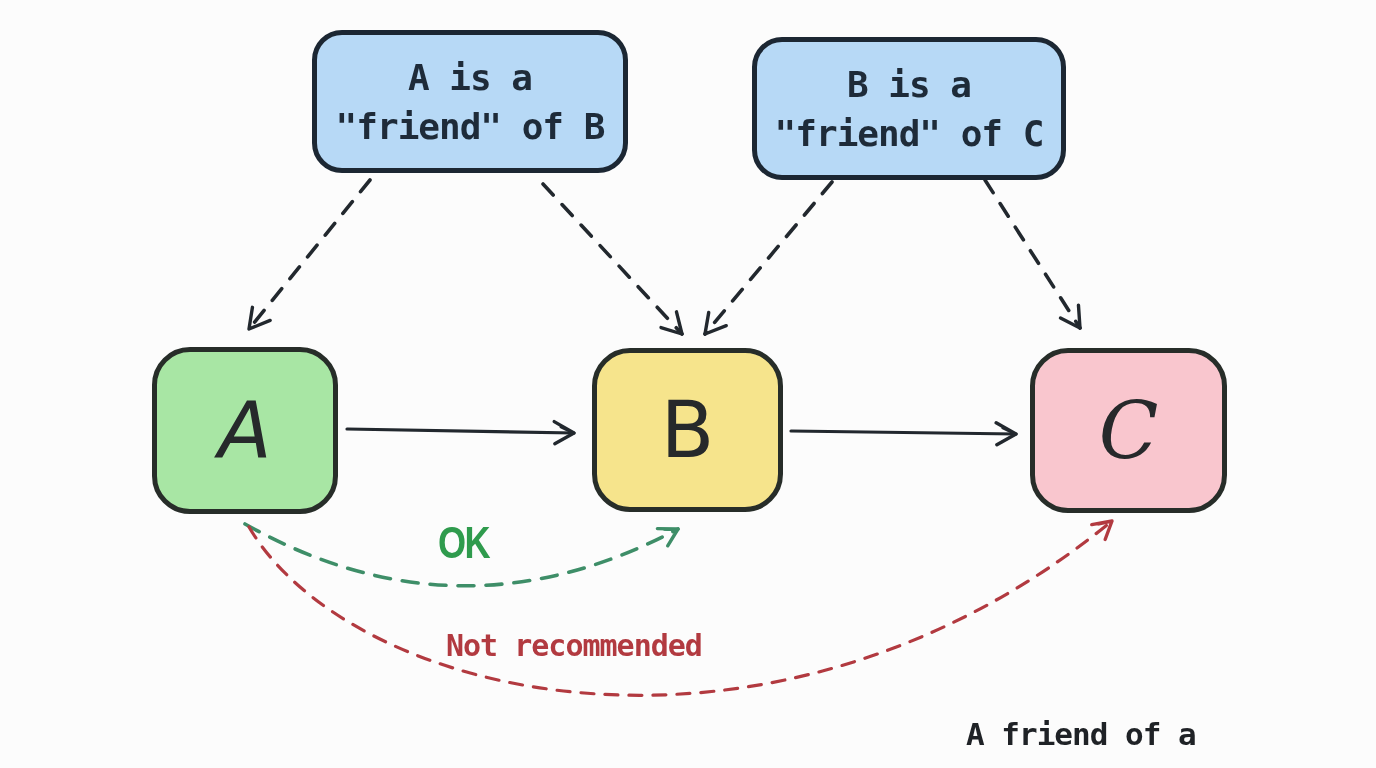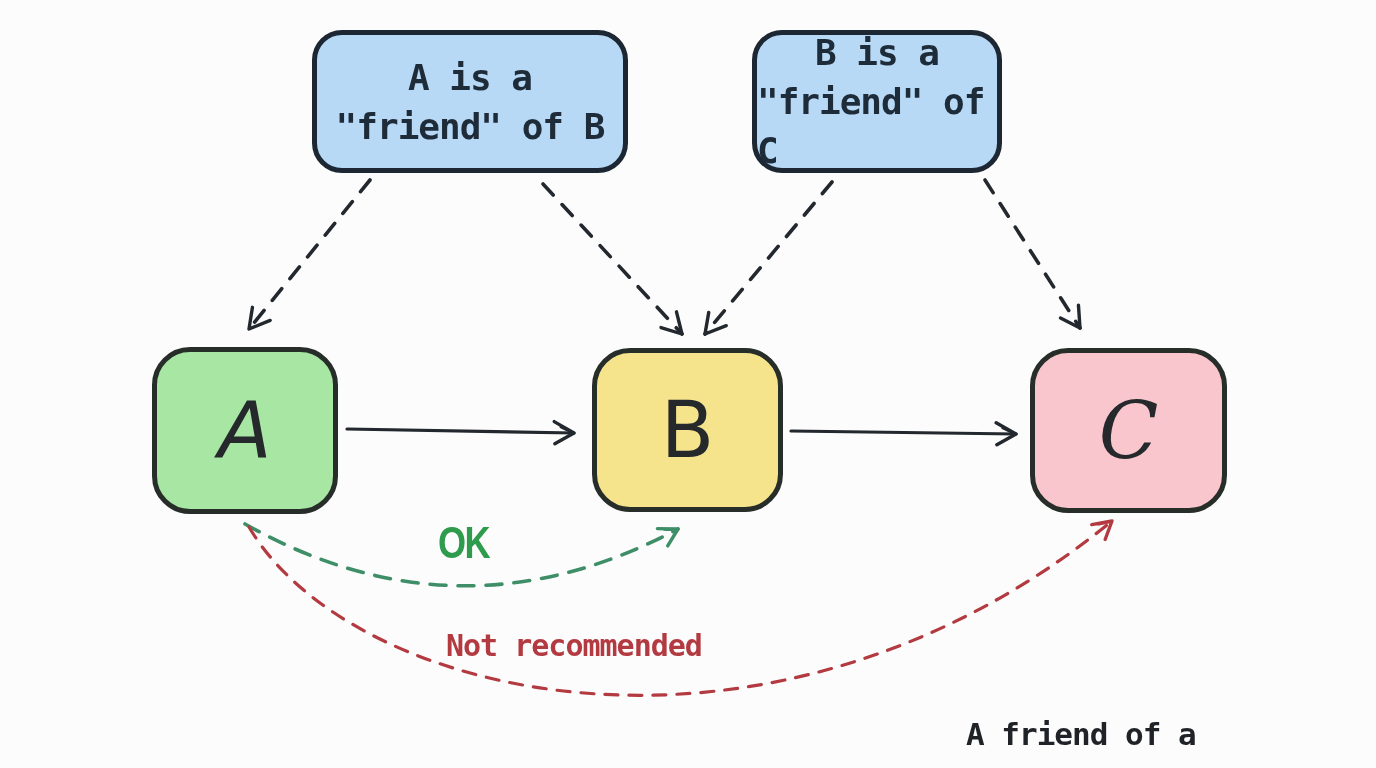--- a/index.html
+++ b/index.html
@@ -33,21 +33,21 @@
   .node{
     border:5px solid var(--node-border,#252b28);
     border-radius:38px;
     font-size:78px;color:#26292b;
     font-family:"DejaVu Sans", sans-serif;
   }
   #node-a{left:152px;top:347px;width:186px;height:167px;background:var(--node-a-fill,#a8e6a4);font-style:italic;}
   #node-b{left:592px;top:348px;width:191px;height:164px;background:var(--node-b-fill,#f6e48c);}
   #node-c{left:1030px;top:348px;width:197px;height:165px;background:var(--node-c-fill,#f9c6ce);font-style:italic;font-family:"DejaVu Serif",serif;}
   #callout-ab{left:312px;top:30px;width:316px;height:143px;}
-  #callout-bc{left:752px;top:30px;width:250px;height:143px;}
+  #callout-bc{left:752px;top:37px;width:314px;height:143px;}
   
   .floating{position:absolute;z-index:3;white-space:pre;}
   #ok-label{
     left:438px;top:518px;
     color:var(--ok-green,#2f9b4d);
     font-family:"Liberation Sans", sans-serif;
     font-size:44px;font-weight:700;letter-spacing:-2px;
     transform:scaleX(.82);transform-origin:left top;
   }
   #not-recommended-label{

